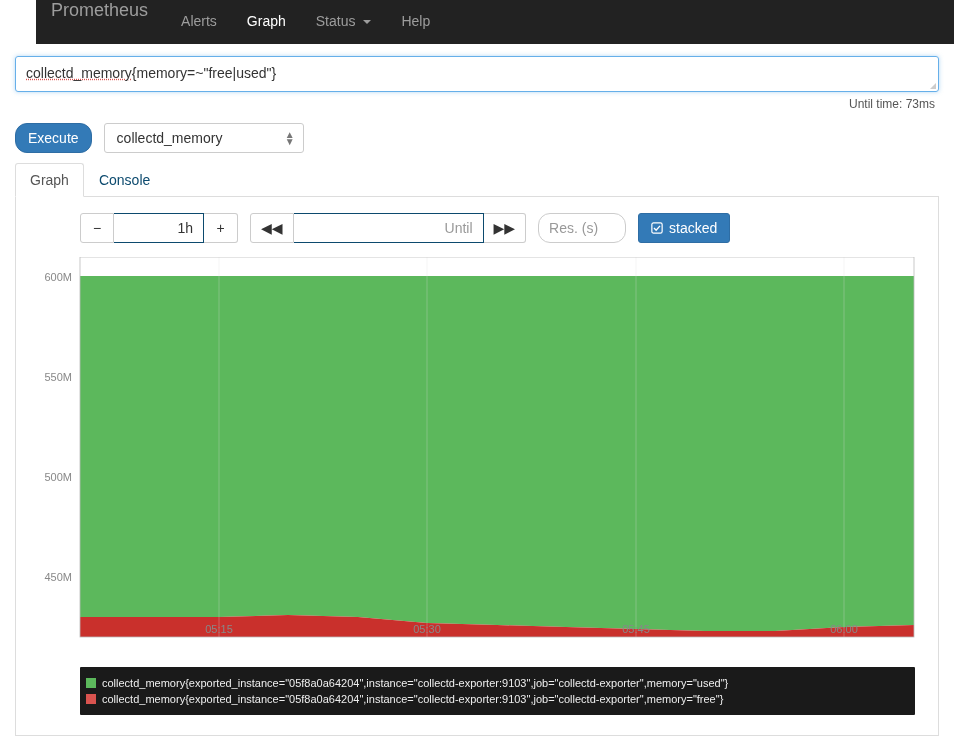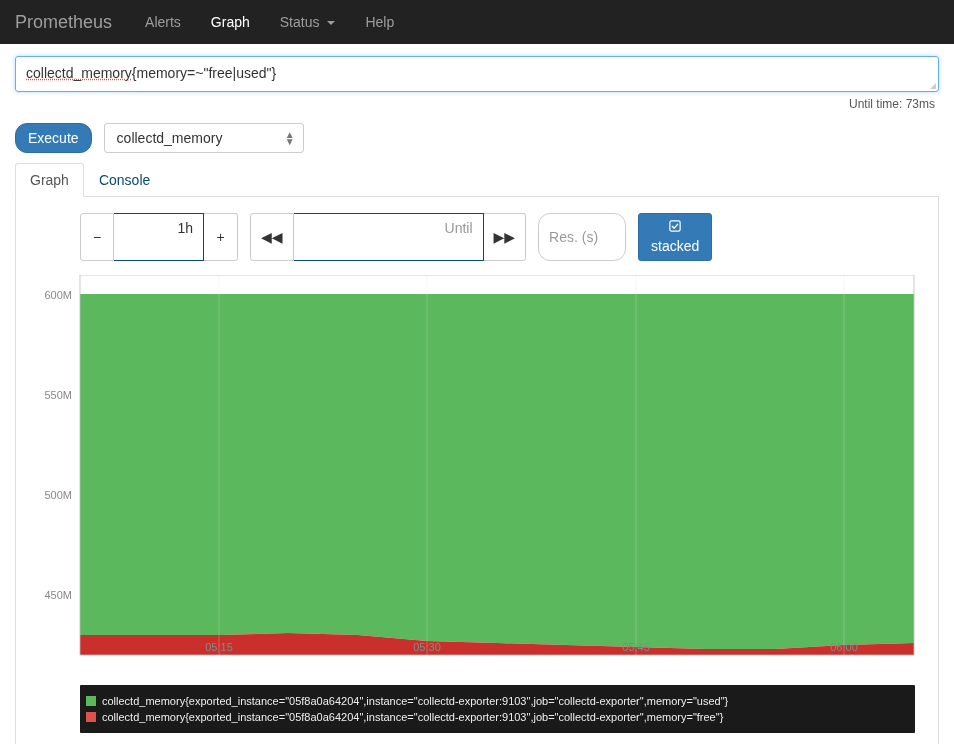--- a/index.html
+++ b/index.html
@@ -1,17 +1,17 @@
 <!DOCTYPE html>
 <html><head>
 <meta charset="utf-8">
 <style>
 * { box-sizing: border-box; margin: 0; padding: 0; }
 body { font-family: "Helvetica Neue", Helvetica, Arial, sans-serif; font-size: 14px; color: #333; background: #fff; width: 954px; }
-.navbar { background: #222; height: 44px; display: flex; align-items: center; padding: 0 15px; }
+.navbar { background: #222; height: 44px; display: flex; align-items: flex-start; padding: 0 15px; margin-left: 36px; }
 .navbar .brand { color: #9d9d9d; font-size: 18px; margin-right: 18px; }
 .navbar .nav-item { color: #9d9d9d; font-size: 14px; padding: 13px 15px; cursor: pointer; }
 .navbar .nav-item.active { color: #fff; }
 .navbar .caret { display: inline-block; width: 0; height: 0; margin-left: 4px; vertical-align: middle; border-top: 4px solid; border-right: 4px solid transparent; border-left: 4px solid transparent; }
 .container { padding: 12px 15px; }
 .expr-wrap { border: 1px solid #66afe9; border-radius: 3px; box-shadow: 0 0 4px rgba(102,175,233,.5); padding: 0; margin-bottom: 4px; position: relative; }
 .expr-input { width: 100%; border: none; padding: 8px 10px; font-size: 14px; outline: none; resize: none; font-family: inherit; height: 34px; }
 .spellcheck { text-decoration: underline; text-decoration-color: #d9534f; text-decoration-style: dotted; }
 .expr-corner { position: absolute; right: 2px; bottom: 2px; width: 0; height: 0; border-right: 6px solid #ccc; border-top: 6px solid transparent; }
 .load-info { text-align: right; font-size: 12px; color: #555; line-height: 1.4; margin: 4px 4px 10px 0; }
@@ -26,21 +26,21 @@
 .graph-panel { border: 1px solid #ddd; border-top: none; padding: 16px 16px 20px; }
 .controls-row { display: flex; gap: 12px; margin-bottom: 14px; padding-left: 48px; }
 .input-group { display: flex; }
 .input-group .seg { border: 1px solid #ccc; padding: 6px 10px; background: #fff; display: flex; align-items: center; justify-content: center; min-width: 34px; cursor: pointer; }
 .input-group .seg:first-child { border-radius: 3px 0 0 3px; }
 .input-group .seg:last-child { border-radius: 0 3px 3px 0; }
 .input-group .seg + .seg, .input-group .seg + .mid, .input-group .mid + .seg { border-left: none; }
 .input-group .mid { border: 1px solid #0c4a6e; padding: 6px 10px; background: #fff; min-width: 90px; text-align: right; }
 .input-txt { border: 1px solid #ccc; padding: 6px 10px; background: #fff; border-radius: 12px; width: 88px; font-size: 14px; }
 .input-txt::placeholder, .mid.placeholder { color: #999; }
-.btn-stacked { background: #337ab7; border: 1px solid #2e6da4; color: #fff; border-radius: 3px; padding: 6px 12px; display: flex; align-items: center; gap: 6px; cursor: pointer; flex-direction: column; }
+.btn-stacked { background: #337ab7; border: 1px solid #2e6da4; color: #fff; border-radius: 3px; padding: 6px 12px; display: flex; align-items: center; gap: 6px; cursor: pointer; }
 .check-icon { width: 12px; height: 12px; }
 .chart-area { position: relative; margin-left: 0; }
 svg.chart { display: block; }
 .legend-box { background: #1a1a1a; color: #eee; font-size: 11px; padding: 8px 10px 8px 6px; margin: 10px 0 0 48px; width: 835px; border-radius: 1px; }
 .legend-row { display: flex; align-items: center; gap: 6px; padding: 2px 0; }
 .swatch { width: 10px; height: 10px; display: inline-block; }
 .swatch.green { background: #5cb85c; }
 .swatch.red { background: #d9534f; }
 .grid-line { stroke: #ddd; stroke-width: 1; }
 .tick-label { font-size: 11px; fill: #888; font-family: inherit; }

